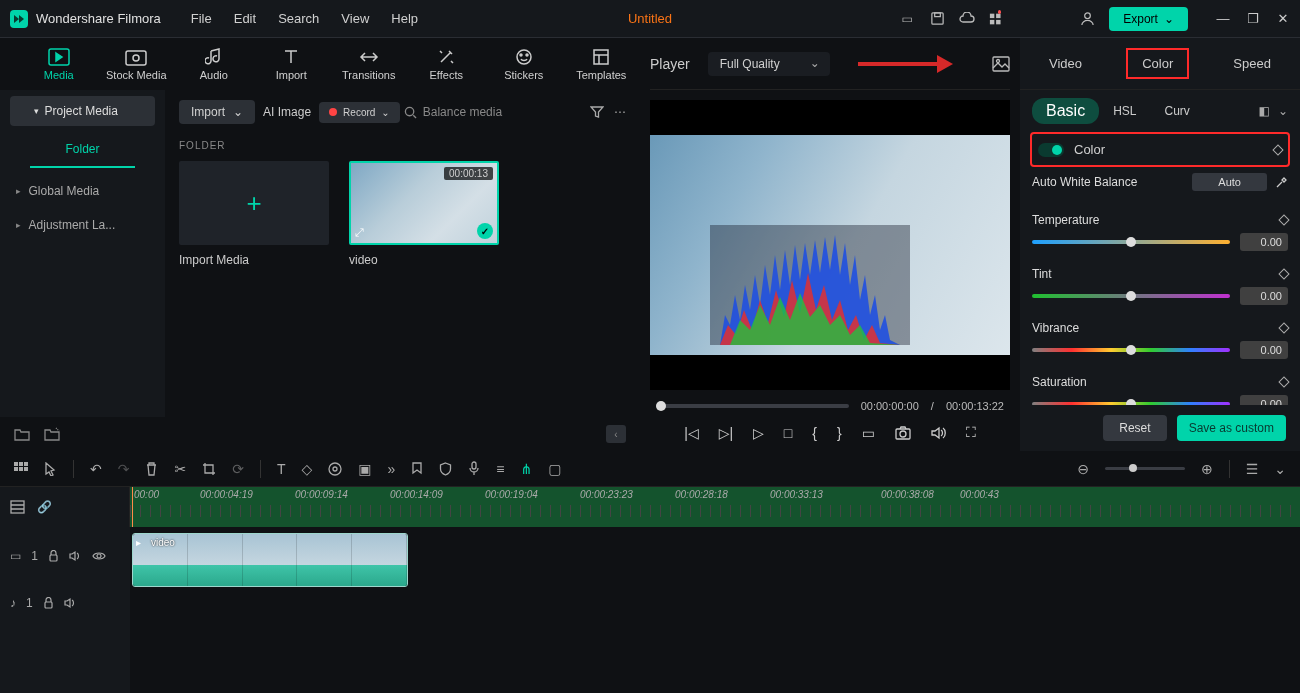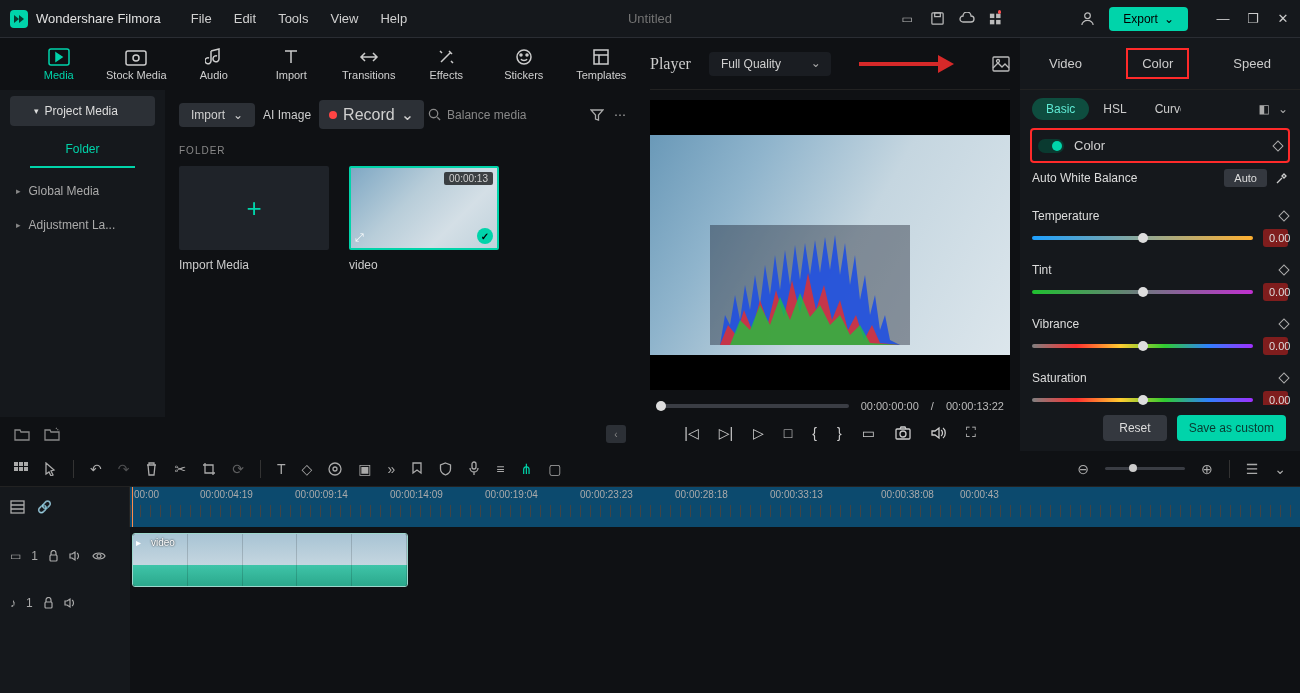--- a/index.html
+++ b/index.html
@@ -4,21 +4,21 @@
 <style>
   * { box-sizing: border-box; margin: 0; padding: 0; font-family: "Segoe UI", Arial, sans-serif; }
   body { background: #0f1114; color: #d0d0d0; font-size: 12px; width: 1300px; height: 693px; overflow: hidden; }
 
   
   .titlebar { height: 38px; background: #15181c; display: flex; align-items: center; padding: 0 10px; border-bottom: 1px solid #2a2d33; }
   .logo { width: 18px; height: 18px; background: #00d4aa; border-radius: 4px; margin-right: 8px; display:flex;align-items:center;justify-content:center;}
   .app-name { font-size: 13px; color: #e0e0e0; margin-right: 30px; }
   .menu { display: flex; gap: 22px; }
   .menu-item { color: #d0d0d0; font-size: 13px; cursor: pointer; }
-  .doc-title { position: absolute; left: 50%; transform: translateX(-50%); font-size: 13px; color: #737373; }
+  .doc-title { position: absolute; left: 50%; transform: translateX(-50%); font-size: 13px; color: #f97316; }
   .title-right { margin-left: auto; display: flex; align-items: center; gap: 14px; }
   .title-icon { width: 16px; height: 16px; color: #bbb; display:flex;align-items:center;justify-content:center;}
   .notif-dot{width:4px;height:4px;background:#ff5050;border-radius:50%;position:relative;top:-7px;left:-4px;}
   .export-btn { background: #00d4aa; color: #000; padding: 5px 14px; border-radius: 4px; font-size: 12px; display:flex;align-items:center;gap:6px;font-weight:500;}
   .win-ctrl { display: flex; gap: 16px; margin-left: 14px; }
   .win-btn { width: 14px; color: #ccc; font-size: 13px; text-align:center;}
 
   
   .main-row { display: flex; height: 413px; }
 
@@ -33,41 +33,41 @@
   .media-side { width: 165px; background: #15181c; }
   .project-media-btn { background: #2c3036; padding: 8px 24px; margin: 6px 10px 0 10px; border-radius:4px;font-size:12px;color:#ddd;display:flex;align-items:center;gap:6px;}
   .folder-tab { text-align:center; color:#00d4aa; font-size:12px; padding:10px 0; border-bottom:2px solid #00d4aa;margin:6px 30px 0;}
   .side-list { padding: 6px 0; }
   .side-item { padding: 10px 16px; font-size: 12px; color:#aaa; display:flex;align-items:center;gap:8px;}
   .side-item::before{content:"▸";font-size:9px;color:#888;}
   .media-content { flex: 1; padding: 8px 14px; }
   .media-toolbar { display: flex; align-items: center; gap: 0; padding:2px 0 10px;}
   .import-btn { background: #2c3036; padding: 5px 12px; border-radius:4px; font-size:12px;display:flex;align-items:center;gap:8px;}
   .ai-btn { background:transparent; border:none; color:#ccc; font-size:12px;padding:5px 8px;border-radius:4px;}
-  .record-btn { background:#2c3036;padding:5px 10px;border-radius:4px;display:flex;align-items:center;gap:6px;font-size:16px;}
+  .record-btn { background:#2c3036;padding:5px 10px;border-radius:4px;display:flex;align-items:center;gap:6px;font-size:10px;}
   .record-dot{width:8px;height:8px;border-radius:50%;background:#ff4444;}
   .search-box { display:flex;align-items:center;gap:6px;color:#888;font-size:12px;margin-left:4px;}
   .tb-right{margin-left:auto;display:flex;gap:10px;color:#aaa;}
   .folder-label { font-size:10px;color:#888;letter-spacing:1px;margin:6px 0 10px;}
   .media-grid { display:flex;gap:20px;}
   .import-tile { width:150px;height:84px;background:#1f2329;display:flex;align-items:center;justify-content:center;border-radius:2px;}
   .plus { font-size:26px;color:#00d4aa;font-weight:300;}
   .clip-tile { width:150px;height:84px;position:relative;border:2px solid #00d4aa;border-radius:2px;overflow:hidden;}
   .clip-thumb{width:100%;height:100%;background:linear-gradient(135deg,#7fa8c4 0%,#b8cdd9 40%,#d4dfe6 70%,#c0d2dc 100%);}
   .clip-dur{position:absolute;top:4px;right:4px;background:rgba(0,0,0,.7);padding:1px 5px;font-size:10px;border-radius:2px;}
   .clip-check{position:absolute;bottom:4px;right:4px;width:16px;height:16px;background:#00d4aa;border-radius:50%;display:flex;align-items:center;justify-content:center;color:#000;font-size:10px;font-weight:bold;}
   .clip-icon{position:absolute;bottom:4px;left:4px;color:#fff;font-size:11px;}
   .tile-label { font-size:12px;color:#ccc;margin-top:8px;}
   .media-bottom { display:flex;padding:8px 14px;gap:14px;color:#888;align-items:center;}
   .media-bottom-right{margin-left:auto;width:20px;height:18px;background:#2c3036;border-radius:3px;display:flex;align-items:center;justify-content:center;}
 
   
   .panel-player { flex:1; background:#0f1114;padding:0 10px;}
   .player-top{height:52px;display:flex;align-items:center;gap:18px;border-bottom:1px solid #222;}
-  .player-label{font-size:16px;color:#ccc;font-family:Liberation Serif, serif;}
+  .player-label{font-size:14px;color:#ccc;}
   .quality-sel{background:#1a1d22;padding:5px 50px 5px 12px;border-radius:4px;font-size:12px;position:relative;}
   .quality-sel::after{content:"⌄";position:absolute;right:10px;top:4px;color:#aaa;}
   .arrow-annot{flex:1;height:8px;position:relative;margin:0 10px;}
   .arrow-line{height:4px;background:#d62929;width:85%;position:absolute;top:2px;}
   .arrow-head{position:absolute;right:10%;top:-5px;border-left:16px solid #d62929;border-top:9px solid transparent;border-bottom:9px solid transparent;}
   .snap-icon{color:#bbb;font-size:15px;}
   .video-area{height:290px;background:#000;margin-top:10px;position:relative;overflow:hidden;display:flex;align-items:center;justify-content:center;}
   .video-frame{width:100%;height:220px;background:linear-gradient(120deg,#6a99b8 0%,#8fb4cc 25%,#c5d6e0 55%,#dce6ec 100%);position:relative;}
   .scope{position:absolute;left:60px;bottom:10px;width:200px;height:120px;background:rgba(20,25,40,.4);}
   .scope-bars{position:absolute;inset:0;}
@@ -76,58 +76,58 @@
   .seek-dot{width:10px;height:10px;background:#ddd;border-radius:50%;position:absolute;left:0;top:-3px;}
   .player-ctrls{display:flex;align-items:center;justify-content:center;gap:20px;padding:6px 0;color:#ccc;font-size:14px;}
   .player-ctrls .ctrl{cursor:pointer;}
 
   
   .panel-inspect { width:280px;background:#15181c;display:flex;flex-direction:column;}
   .insp-tabs{height:52px;display:flex;align-items:center;justify-content:space-around;border-bottom:1px solid #222;}
   .insp-tab{font-size:13px;color:#ccc;padding:6px 14px;}
   .insp-tab.active{border:2px solid #ff2a2a;}
   .insp-sub{display:flex;align-items:center;gap:0;padding:8px 12px;}
-  .sub-pill{background:#0e4d3f;color:#5eead4;padding:4px 14px;border-radius:12px;font-size:12px;}
+  .sub-pill{background:#0e4d3f;color:#ffffff;padding:4px 14px;border-radius:12px;font-size:16px;}
   .sub-item{padding:4px 14px;font-size:12px;color:#ccc;}
   .sub-right{margin-left:auto;display:flex;gap:8px;color:#aaa;}
   .insp-scroll{flex:1;overflow-y:auto;padding:0 12px 8px;}
   .insp-scroll::-webkit-scrollbar{width:6px;}
   .insp-scroll::-webkit-scrollbar-thumb{background:#3a3d44;border-radius:3px;}
   .section-row{display:flex;align-items:center;padding:8px 6px;gap:10px;font-size:13px;}
   .section-row.boxed{outline:2px solid #ff2a2a;outline-offset:0;border-radius:2px;margin:2px 0;}
   .toggle{width:26px;height:14px;background:#0a3a30;border-radius:8px;position:relative;}
   .toggle::after{content:"";position:absolute;width:10px;height:10px;background:#00d4aa;border-radius:50%;top:2px;left:14px;}
   .keyframe-ico{margin-left:auto;color:#aaa;transform:rotate(45deg);font-size:10px;border:1px solid #aaa;width:8px;height:8px;}
   .prop{padding:4px 0 10px;}
   .prop-head{display:flex;align-items:center;font-size:12px;color:#ddd;padding:2px 0 6px;}
-  .auto-btn{background:#34383f;padding:3px 10px;border-radius:3px;font-size:11px;color:#ddd;text-align:center;}
+  .auto-btn{background:#34383f;padding:3px 26px;border-radius:3px;font-size:11px;color:#ddd;text-align:center;}
   .eyedrop{margin-left:8px;color:#ccc;}
   .slider-row{display:flex;align-items:center;gap:10px;}
   .slider{flex:1;height:4px;border-radius:2px;position:relative;}
   .slider.temp{background:linear-gradient(90deg,#1ea0ff,#ffb030);}
   .slider.tint{background:linear-gradient(90deg,#20c030,#c030d0);}
   .slider.vib{background:linear-gradient(90deg,#808080,#ff3030,#ffcc30,#30cc30,#3080ff,#a030ff);}
   .slider.sat{background:linear-gradient(90deg,#808080,#ff3030,#ffcc30,#30cc30,#3080ff,#a030ff);}
   .thumb{width:10px;height:10px;background:#ddd;border-radius:50%;position:absolute;top:-3px;left:calc(50% - 5px);}
-  .val-box{width:25px;background:#7f1d1d;border-radius:3px;padding:3px 6px;font-size:11px;color:#ddd;text-align:right;}
+  .val-box{width:48px;background:#404040;border-radius:3px;padding:3px 6px;font-size:11px;color:#ddd;text-align:right;}
   .insp-footer{display:flex;gap:10px;padding:10px 14px;justify-content:flex-end;}
   .reset-btn{background:#34383f;padding:6px 16px;border-radius:4px;font-size:12px;color:#ddd;}
   .save-btn{background:#00d4aa;color:#083a30;padding:6px 12px;border-radius:4px;font-size:12px;font-weight:500;}
 
   
   .timeline{height:242px;background:#0f1114;display:flex;}
   .tl-main{flex:1;display:flex;flex-direction:column;}
   .tl-tools{height:36px;display:flex;align-items:center;gap:16px;padding:0 14px;color:#aaa;font-size:14px;border-bottom:1px solid #222;}
   .tl-tools .sep{width:1px;height:18px;background:#333;}
   .tl-tools .spacer{flex:1;}
   .zoom-slider{width:80px;height:3px;background:#3a3d44;border-radius:2px;position:relative;}
   .zoom-thumb{width:8px;height:8px;background:#ccc;border-radius:50%;position:absolute;top:-3px;left:30%;}
   .tl-ruler-row{display:flex;height:40px;}
   .tl-left{width:130px;background:#15181c;border-right:1px solid #222;}
-  .tl-ruler{flex:1;position:relative;background:#0c4a6e;overflow:hidden;}
+  .tl-ruler{flex:1;position:relative;background:#14532d;overflow:hidden;font-style:italic;}
   .ruler-tick{position:absolute;top:2px;font-size:10px;color:#aaa;}
   .ruler-marks{position:absolute;top:18px;left:0;right:0;height:12px;background:repeating-linear-gradient(90deg,#444 0,#444 1px,transparent 1px,transparent 10px);}
   .playhead{position:absolute;top:0;bottom:-200px;width:1px;background:#ff8a4a;left:2px;}
   .tl-tracks{flex:1;display:flex;position:relative;overflow:hidden;}
   .tl-tracks-left{width:130px;background:#15181c;}
   .track-head{height:58px;display:flex;align-items:center;gap:10px;padding:0 10px;color:#aaa;font-size:12px;}
   .track-head.audio{height:36px;}
   .tl-tracks-body{flex:1;position:relative;}
   .clip{position:absolute;left:2px;top:6px;width:276px;height:54px;border:1px solid #9dd6cc;border-radius:3px;overflow:hidden;display:flex;}
   .clip-seg{flex:1;background:linear-gradient(180deg,#a8c4d4 0%,#c5d6e0 60%,#3fc4a8 60%,#2ba88c 100%);border-right:1px solid rgba(0,0,0,.15);}
@@ -141,21 +141,21 @@
 <div class="titlebar">
   <div class="logo">
     <svg width="12" height="12" viewBox="0 0 12 12">
         <path d="M1 2 L6 6 L1 10 Z M6 2 L11 6 L6 10 Z" fill="#083a30"></path>
       </svg>
   </div>
   <div class="app-name">Wondershare Filmora</div>
   <div class="menu">
     <div class="menu-item">File</div>
     <div class="menu-item">Edit</div>
-    <div class="menu-item">Tools</div>
+    <div class="menu-item">Search</div>
     <div class="menu-item">View</div>
     <div class="menu-item">Help</div>
   </div>
   <div class="doc-title">Untitled</div>
   <div class="title-right">
     <div class="title-icon">▭</div>
     <div class="title-icon">
       <svg width="15" height="15" viewBox="0 0 16 16" stroke="#bbb" fill="none" stroke-width="1.3">
           <rect x="2" y="2" width="12" height="12" rx="1"></rect>
           <rect x="5" y="2" width="6" height="4"></rect>

